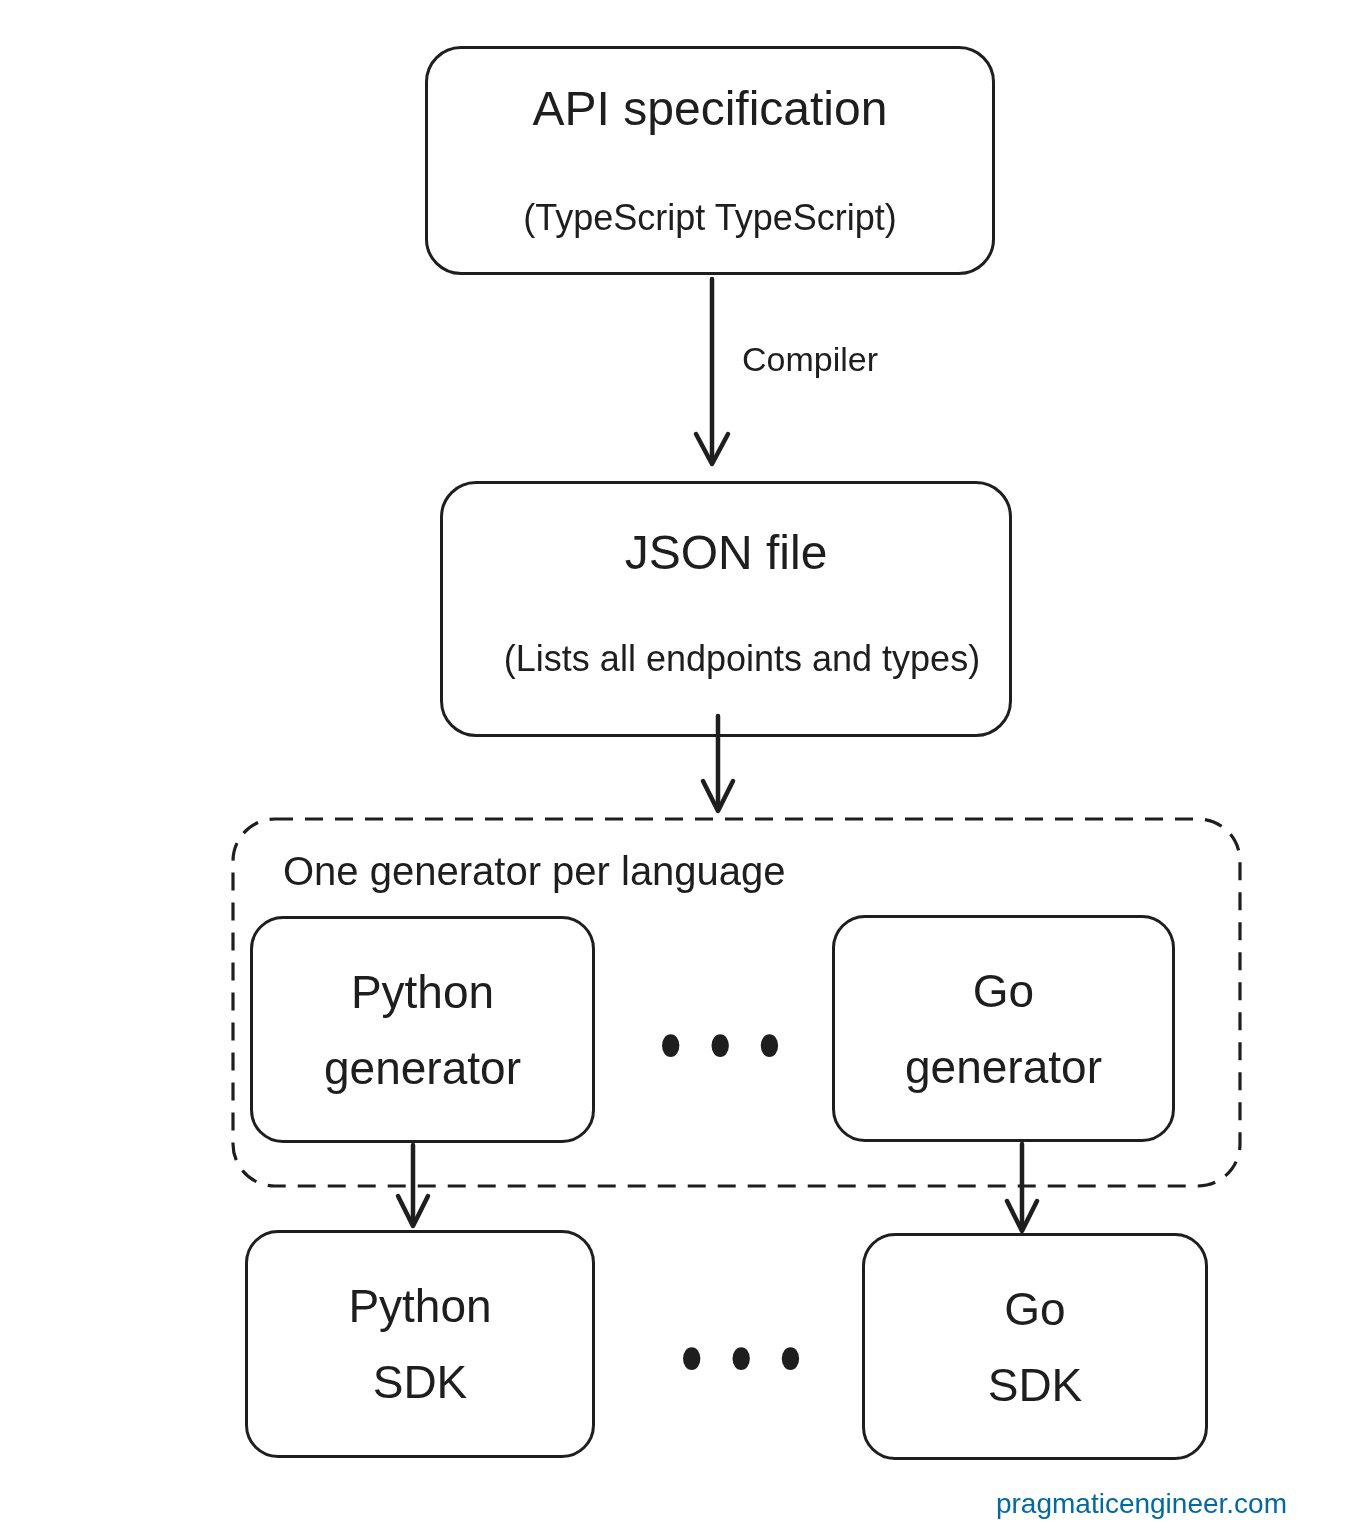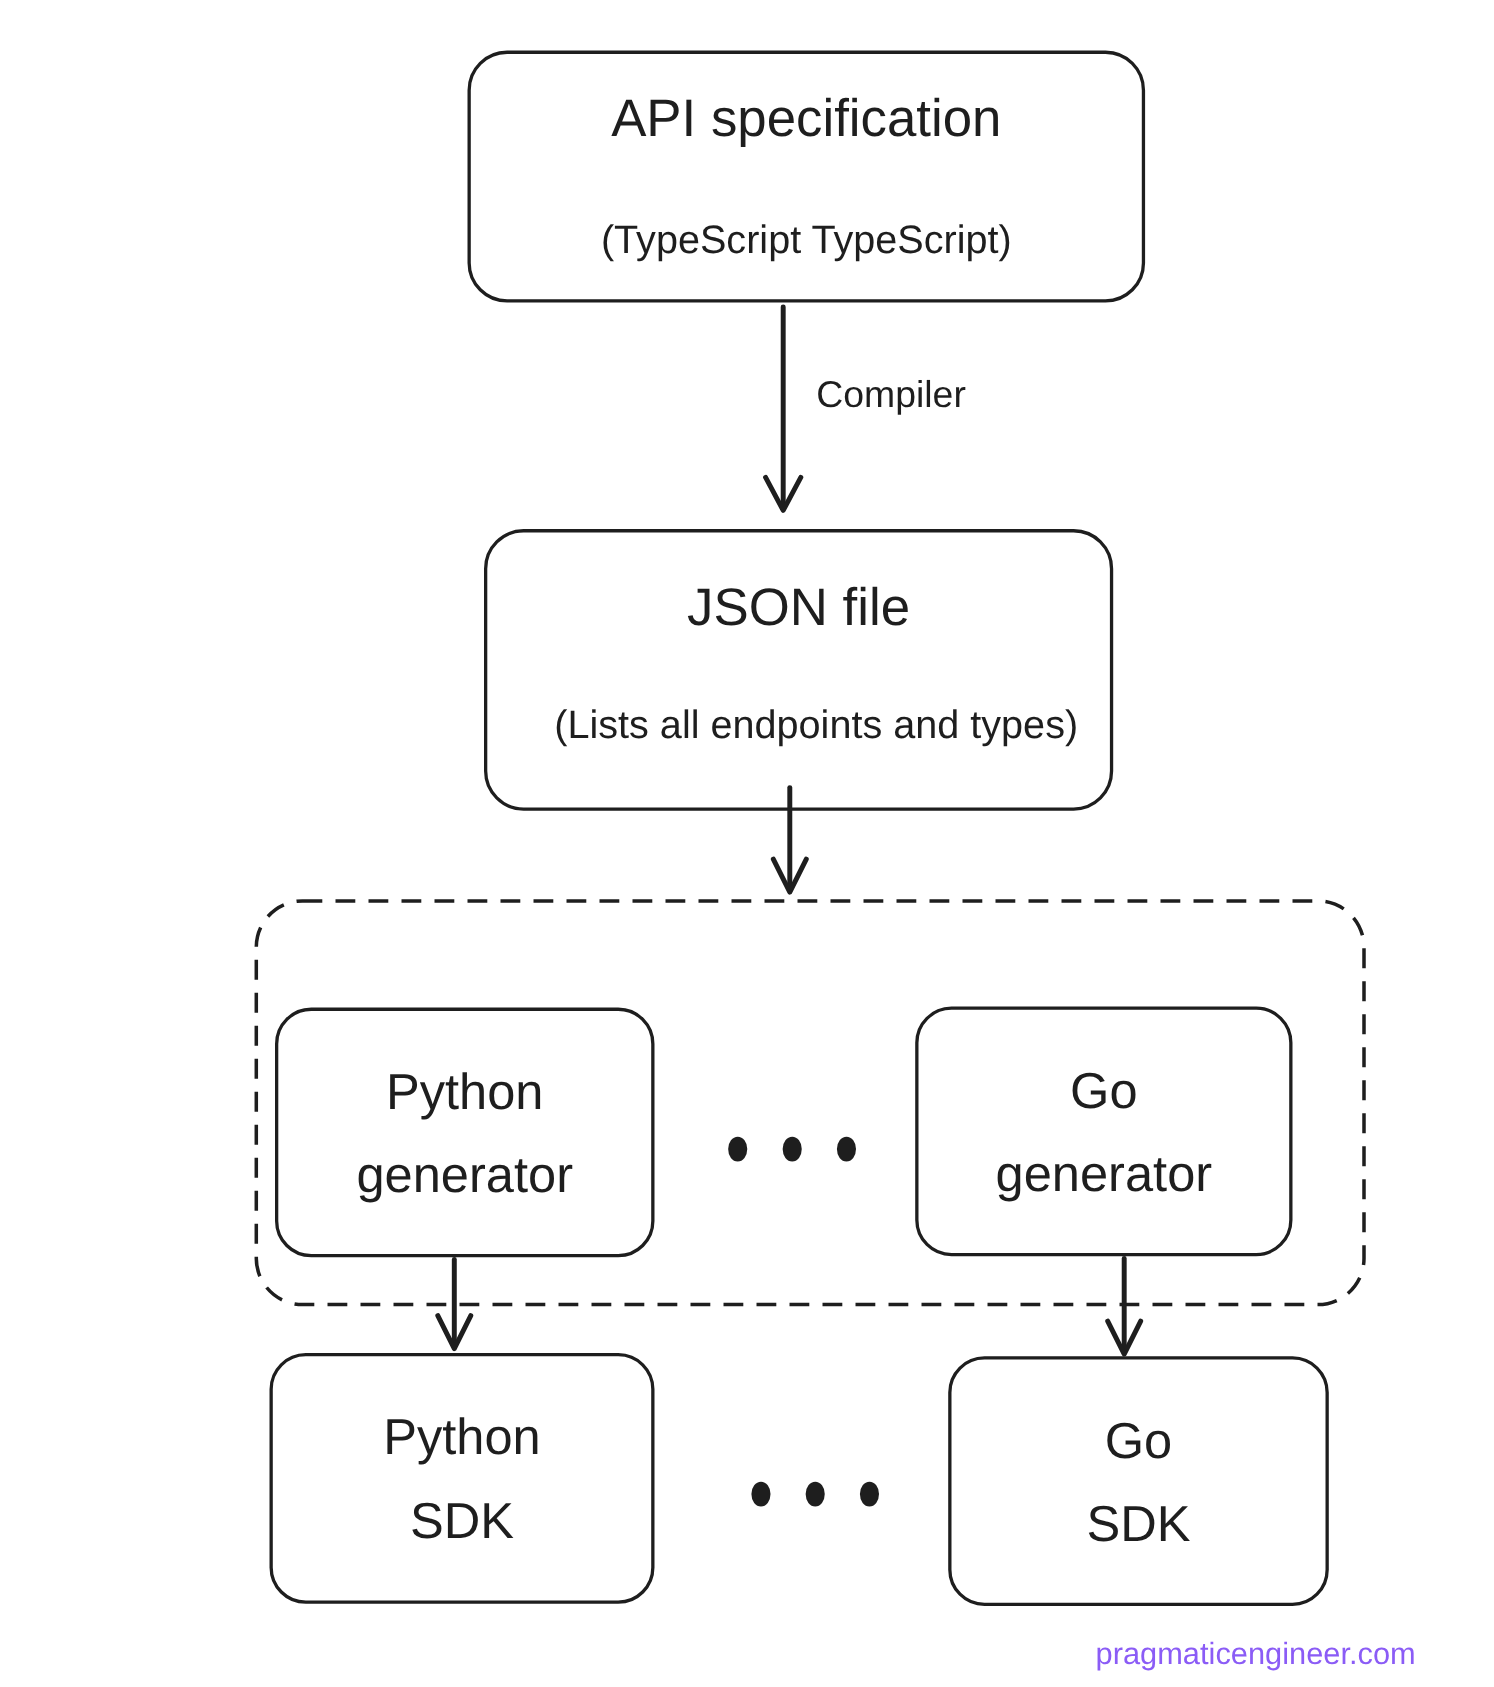--- a/index.html
+++ b/index.html
@@ -27,21 +27,21 @@
     position: absolute;
     left: 0;
     width: 100%;
     text-align: center;
     white-space: nowrap;
   }
   .title-line   { font-size: 48px; line-height: 50px; }
   .subtitle-line{ font-size: 36px; line-height: 40px; }
 
   
-  .node-api  { left: 425px; top: 46px;  width: 616px; height: 229px; }
+  .node-api  { left: 425px; top: 46px;  width: 570px; height: 229px; }
   .node-api .t { top: 35px; }
   .node-api .s { top: 149px; }
 
   
   .node-json { left: 440px; top: 481px; width: 572px; height: 256px; }
   .node-json .t { top: 44px; }
   .node-json .s { top: 155px; padding-left: 16px; }
 
   
   .twoline {
@@ -89,21 +89,21 @@
   }
   .ellipsis-generators { left: 639px; top: 1026px; }
   .ellipsis-sdks       { left: 660px; top: 1339px; }
 
   .watermark {
     position: absolute;
     right: 71px;
     top: 1488px;
     font-size: 28px;
     line-height: 32px;
-    color: #8b5cf6;
+    color: #0369a1;
     white-space: nowrap;
   }
 
   svg.overlay {
     position: absolute;
     left: 0;
     top: 0;
     width: 1358px;
     height: 1534px;
     pointer-events: none;
@@ -132,20 +132,21 @@
     <div class="line subtitle-line s">(TypeScript TypeScript)</div>
   </div>
 
   <div class="compiler-label">Compiler</div>
 
   <div class="node node-json">
     <div class="line title-line t">JSON file</div>
     <div class="line subtitle-line s">(Lists all endpoints and types)</div>
   </div>
 
+  <div class="group-label">One generator per language</div>
 
   <div class="node twoline node-pygen">
     <div>Python</div>
     <div>generator</div>
   </div>
 
   <div class="ellipsis ellipsis-generators">•••</div>
 
   <div class="node twoline node-gogen">
     <div>Go</div>

